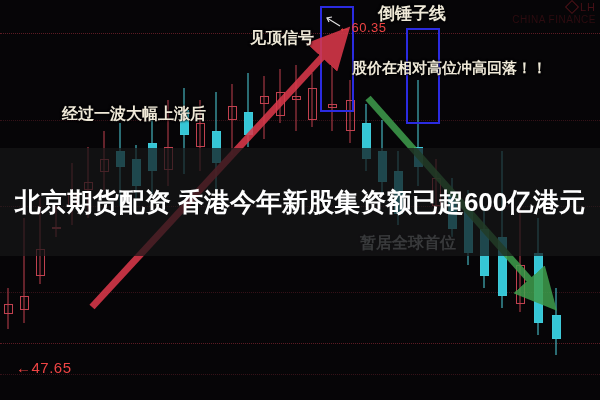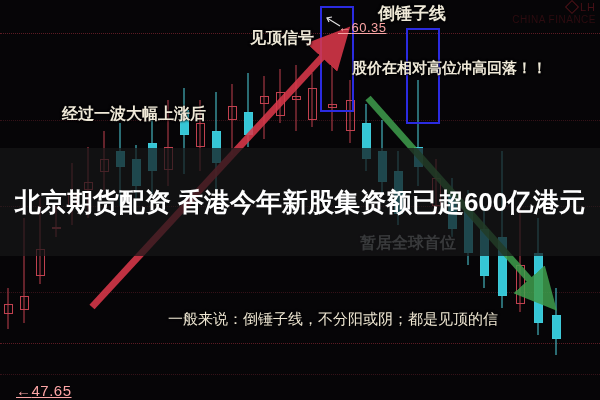--- a/index.html
+++ b/index.html
@@ -38,23 +38,22 @@
   .anno{
     position:absolute;color:#d9d9d9;white-space:nowrap;
     text-shadow:0 0 3px #000,0 0 2px #000;
     font-weight:bold;
   }
   .anno.dim{color:#8f9496;}
   .anno.bright{color:#efe9d8;}
 
   
   .price-tag{
-    position:absolute;color:#fca5a5;white-space:nowrap;font-size:13px;
+    position:absolute;color:#ef4444;white-space:nowrap;font-size:13px;
     letter-spacing:.5px;
-    text-decoration:underline;
   }
 
   
   .note-block{
     position:absolute;left:168px;top:306px;width:424px;
     color:#efe7d3;font-size:15px;line-height:25px;
     text-shadow:0 0 3px #000;
   }
   .note-block div{white-space:nowrap;}
 
@@ -265,26 +264,25 @@
         <div class="anno bright" style="left: 378px; top: 2px; font-size: 17px;">倒锤子线</div>
         <div class="anno bright" style="left: 352px; top: 59px; font-size: 15px;">股价在相对高位冲高回落！！</div>
         <div class="anno bright" style="left: 62px; top: 104px; font-size: 16px;">经过一波大幅上涨后</div>
         <div class="anno dim" style="left: 360px; top: 233px; font-size: 16px;">暂居全球首位</div>
       </div>
 
     <div class="price-tag" style="left:338px;top:20px;">
       <span>←</span><span>60.35</span>
     </div>
 
-    <div class="price-tag" style="left:16px;top:382px;font-size:15px;">
+    <div class="price-tag" style="left:16px;top:359px;font-size:15px;">
       <span>←</span><span>47.65</span>
     </div>
 
     <div class="note-block">
-      <div>一般来说：倒锤子线，不分阳或阴；都是见顶的信</div>
     </div>
 
     <div class="watermark">
       <span class="wm-dot"></span>
       <span>LH</span>
     </div>
     <div class="watermark-sub">CHINA FINANCE</div>
   </div>
 
   <div class="banner">

